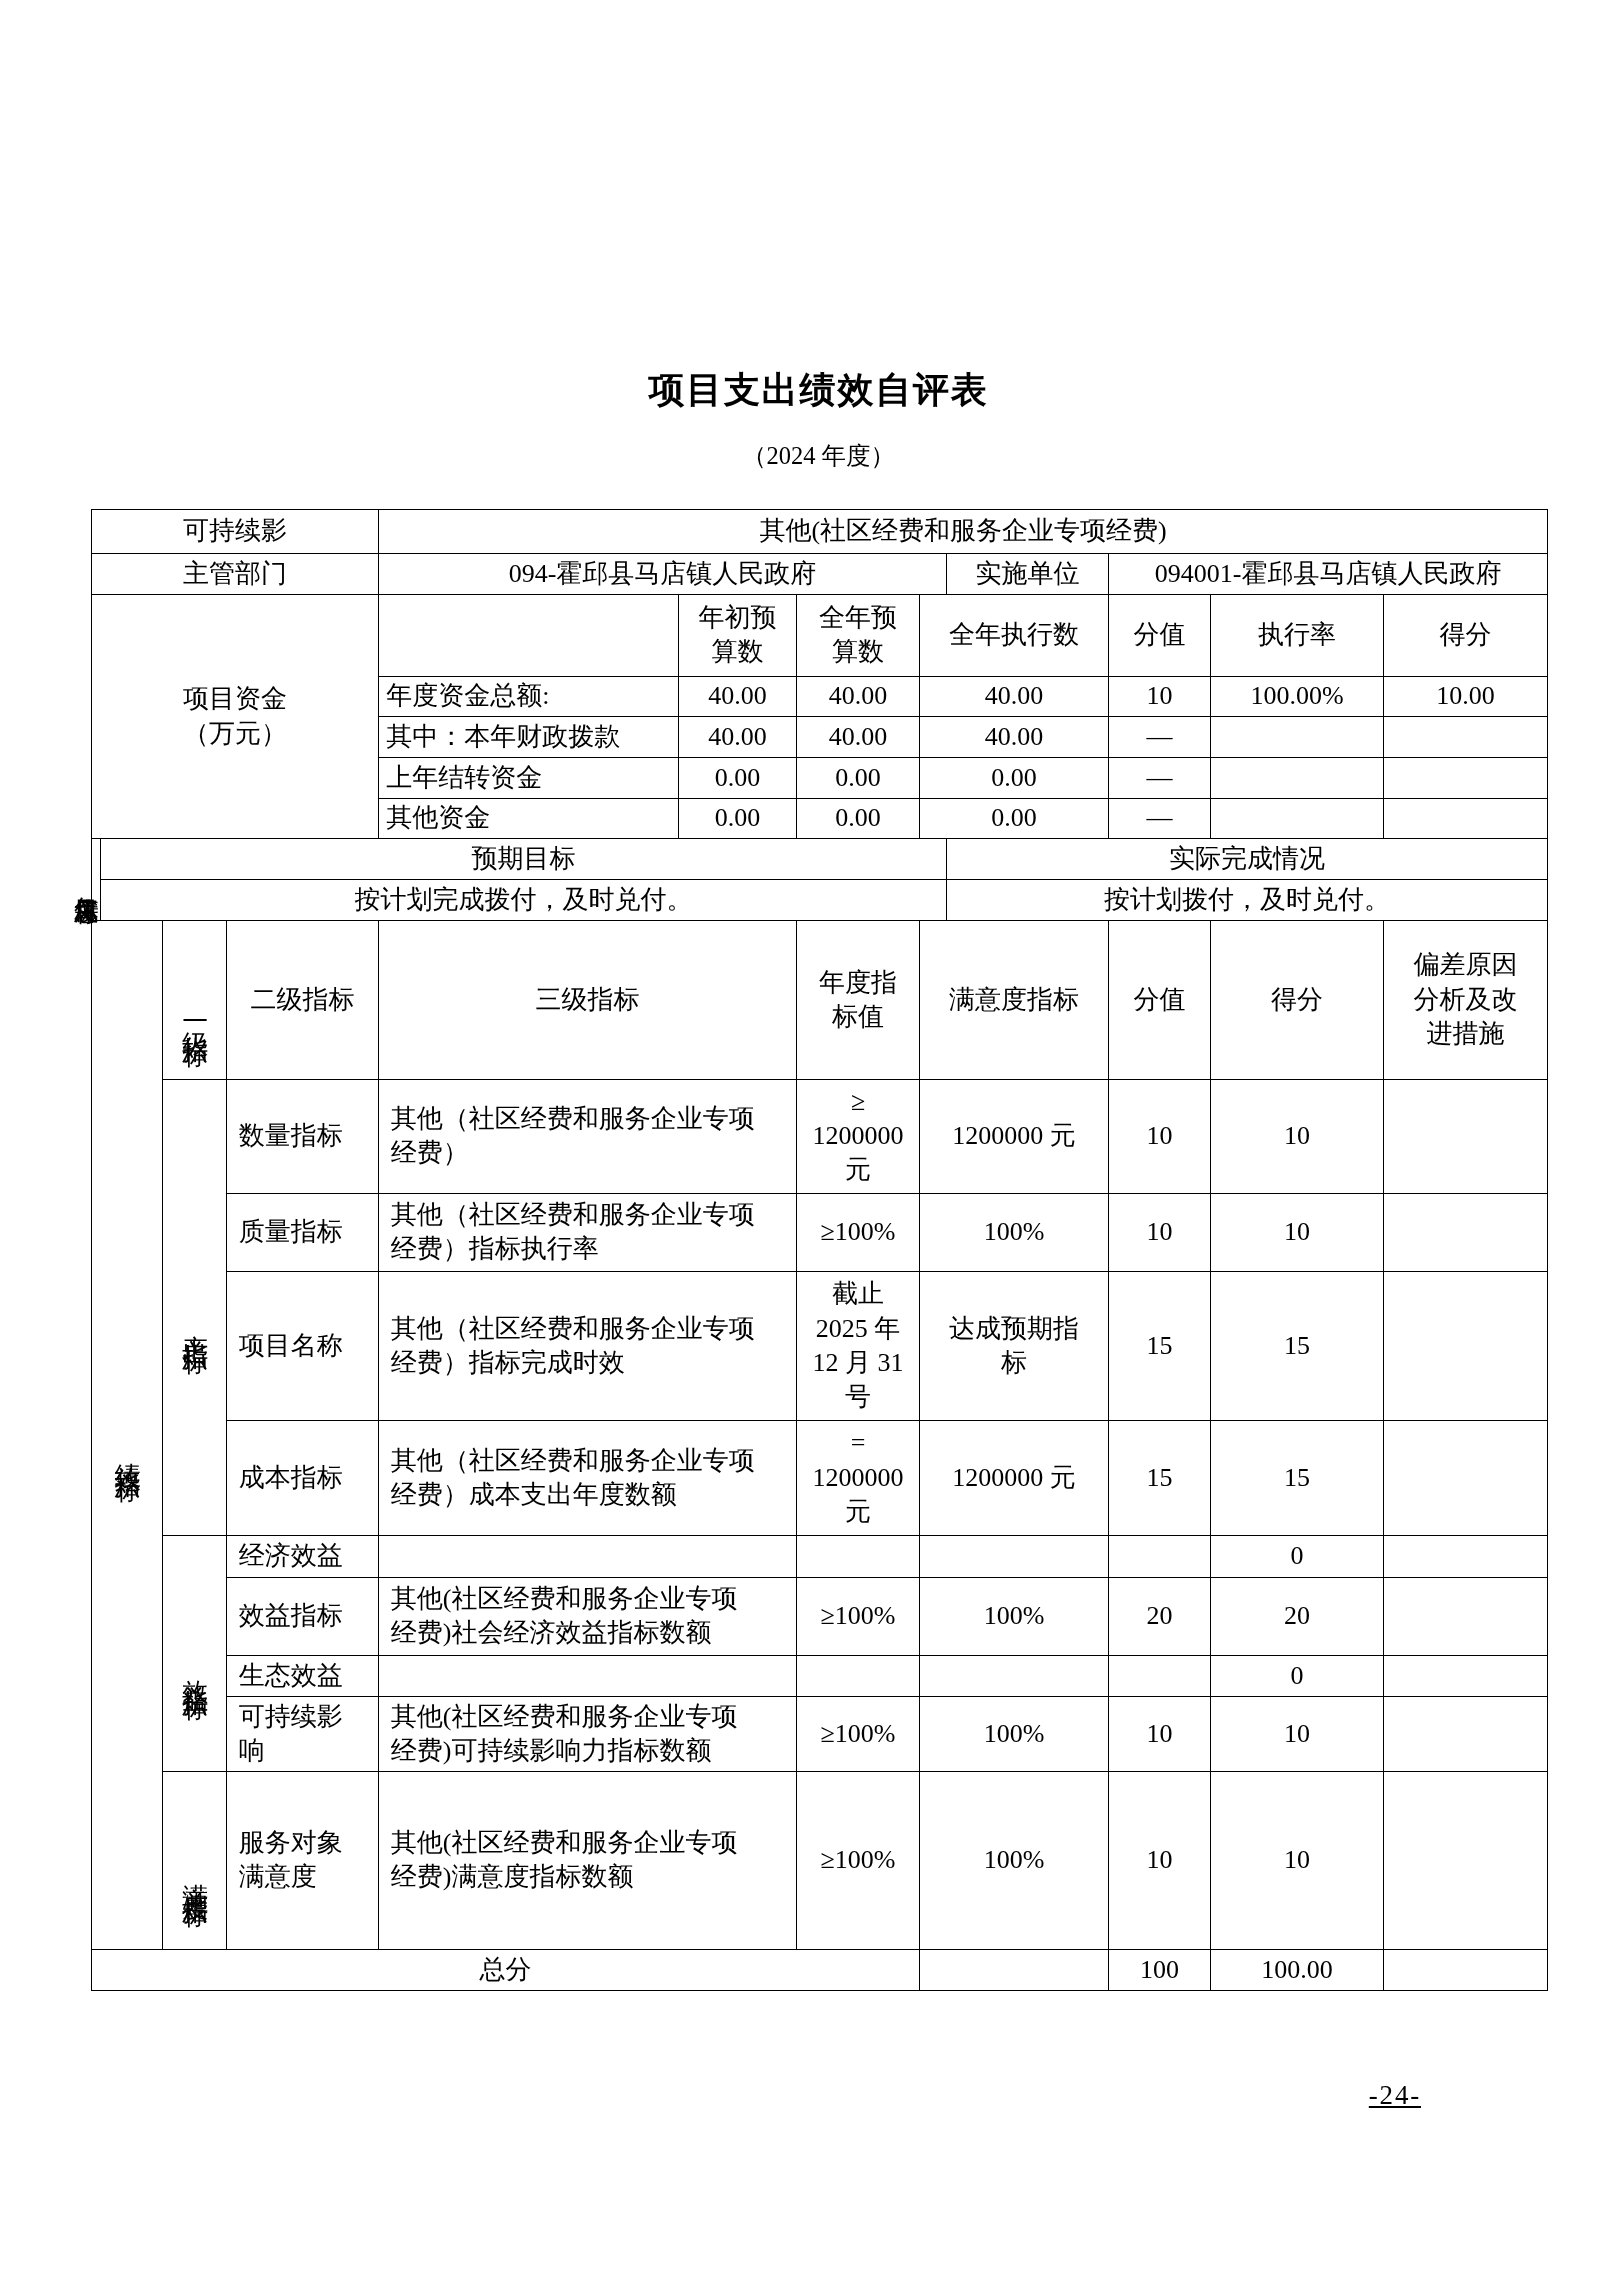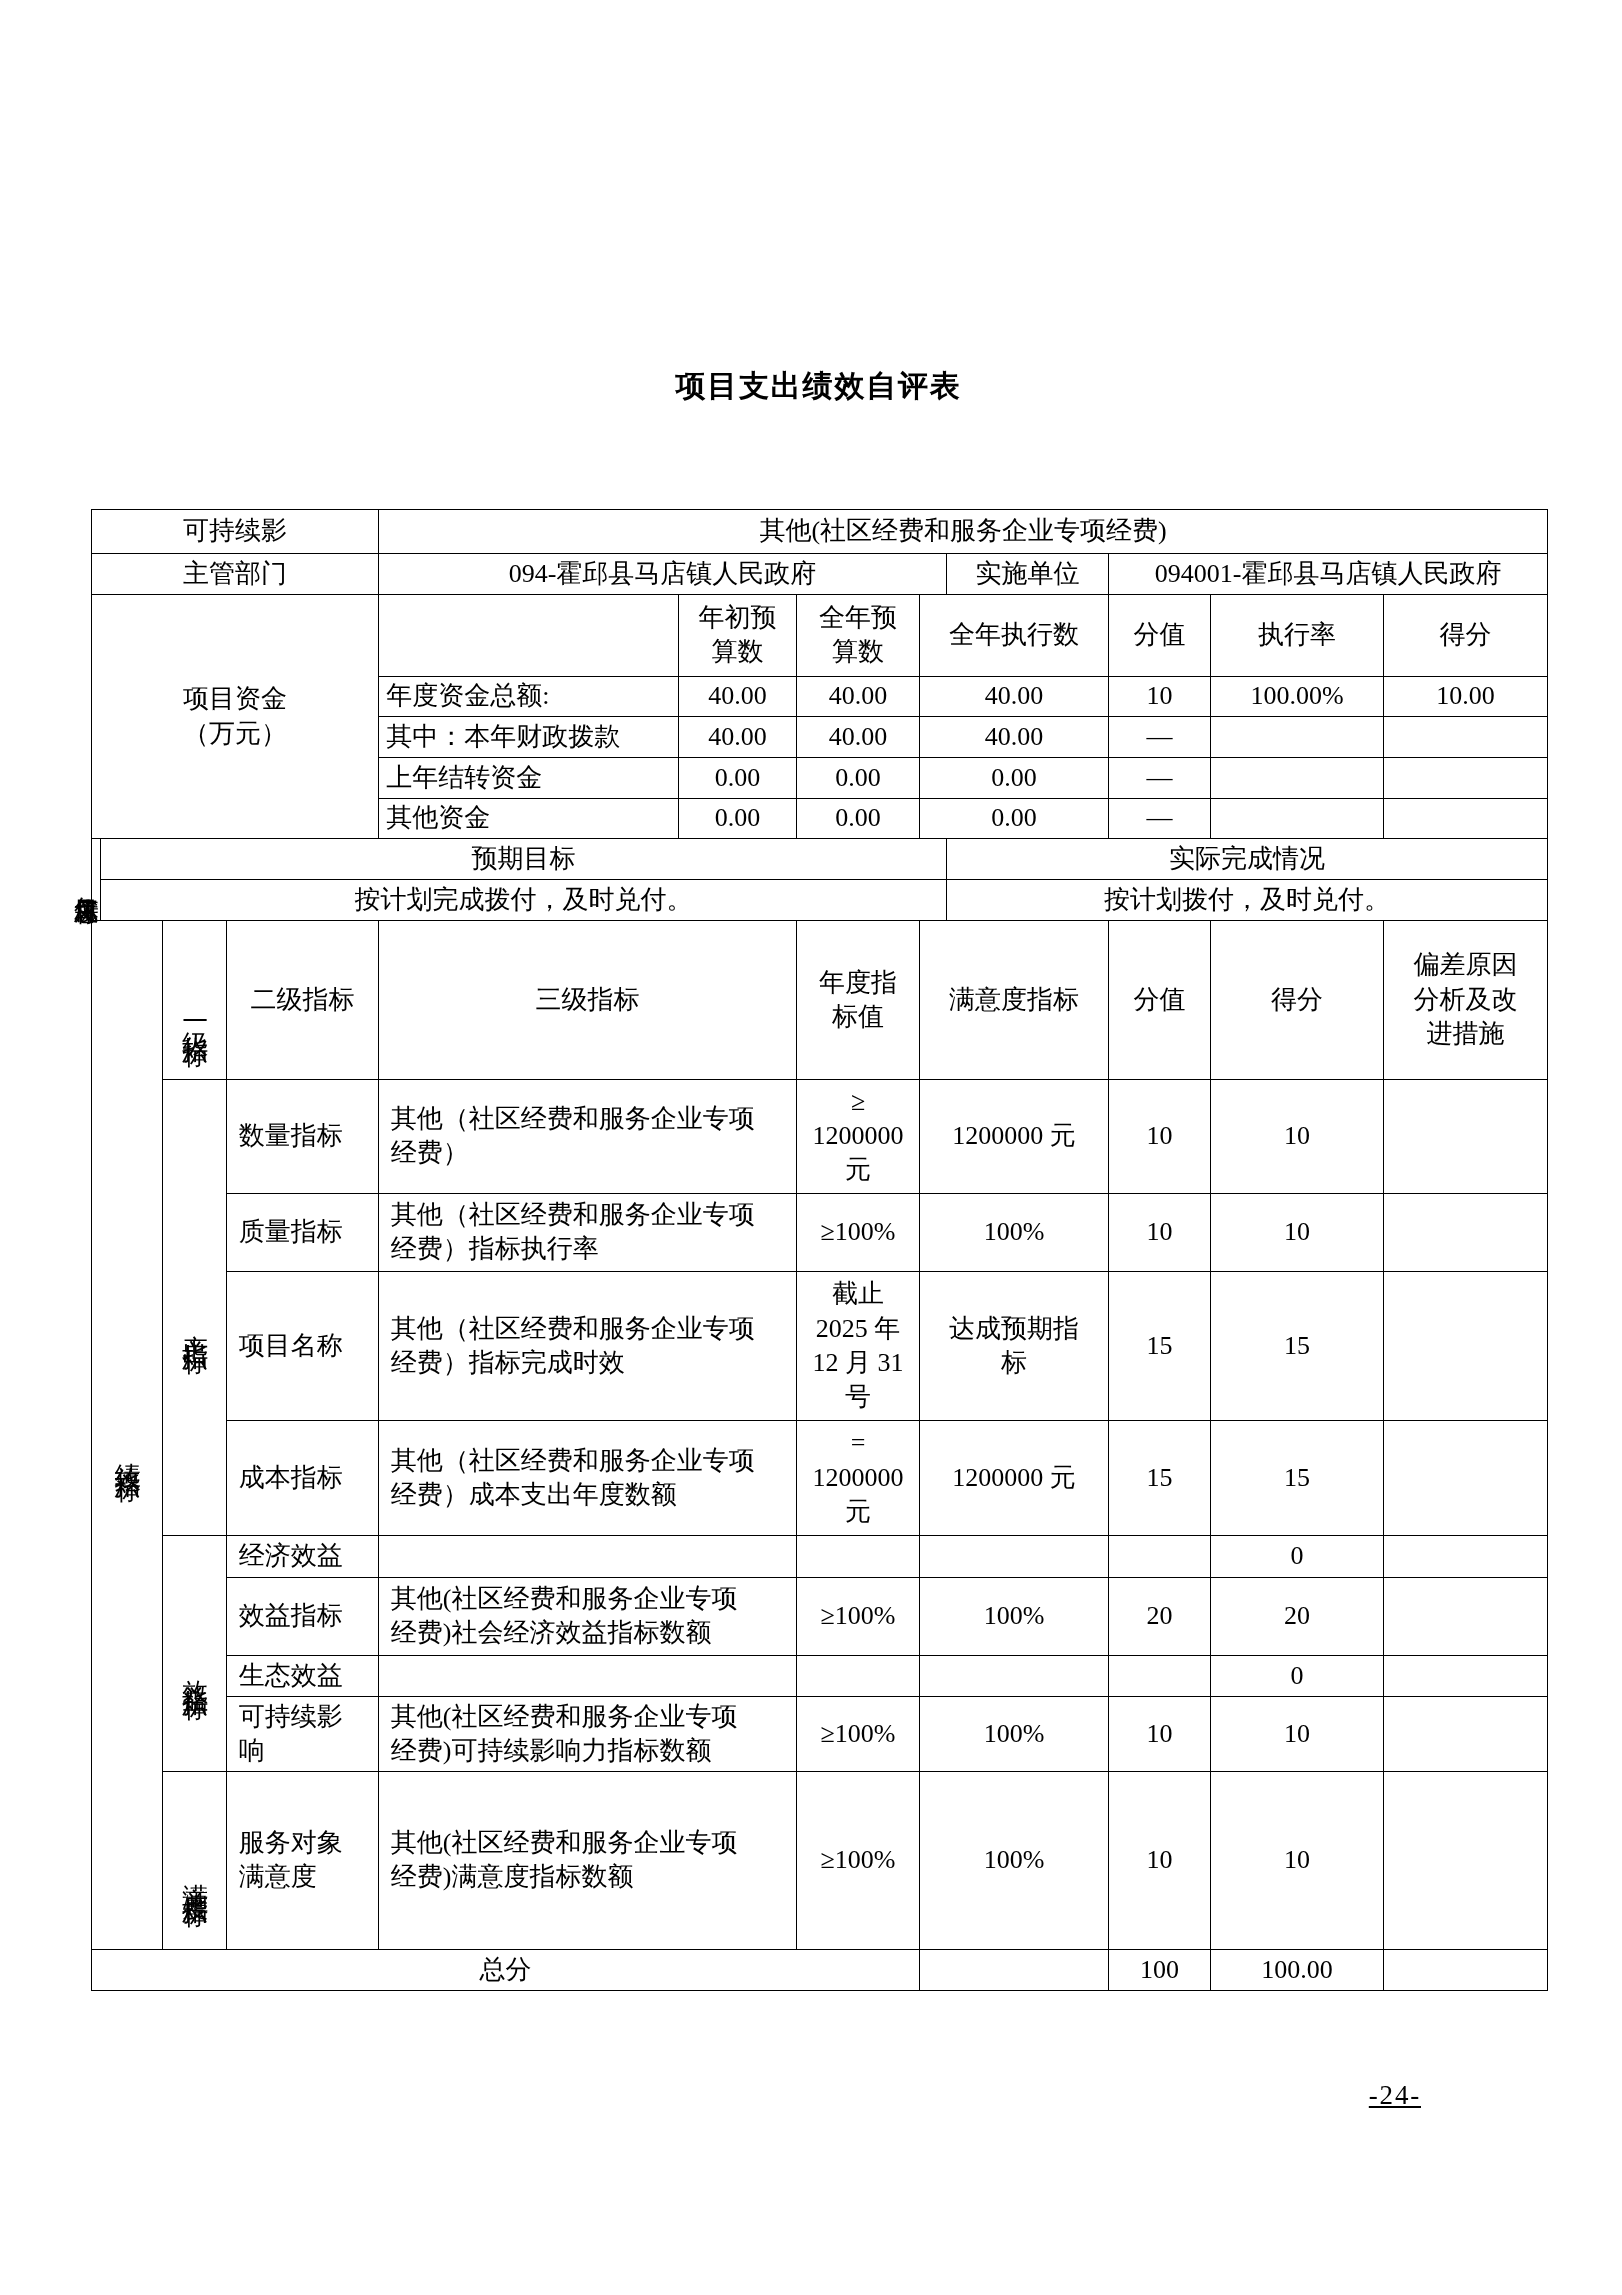--- a/index.html
+++ b/index.html
@@ -3,21 +3,21 @@
 <meta charset="utf-8">
 <style>
   html,body{margin:0;padding:0;}
   body{
     width:1623px;height:2296px;background:#ffffff;color:#000;
     font-family:"Liberation Serif","DejaVu Serif",serif;
   }
   .page{position:relative;width:1623px;height:2296px;background:#fff;overflow:hidden;}
   .title{
     position:absolute;top:366px;left:91px;width:1455px;text-align:center;
-    font-size:30px;font-weight:700;letter-spacing:1.8px;
+    font-size:36px;font-weight:700;letter-spacing:1.8px;
   }
   .subtitle{
     position:absolute;top:439px;left:91px;width:1455px;text-align:center;font-size:24.5px;
   }
   table.main{
     position:absolute;top:509px;left:91px;width:1455px;
     border-collapse:collapse;table-layout:fixed;
   }
   .main td{
     border:1.8px solid #000;
@@ -41,20 +41,21 @@
     height:56px;font-size:24.5px;line-height:1.05;letter-spacing:0.9px;
   }
   .pagenum{position:absolute;top:2080px;right:202px;font-size:27px;letter-spacing:1.8px;text-decoration:underline;}
 </style>
 </head>
 <body>
 
 <div class="page">
 
   <div class="title">项目支出绩效自评表</div>
+  <div class="subtitle">（2024 年度）</div>
 
   <table class="main">
     <colgroup>
       <col style="width:9px">
         <col style="width:62px">
         <col style="width:64px">
         <col style="width:152px">
       <col style="width:300px">
         <col style="width:118px">
         <col style="width:123px">

